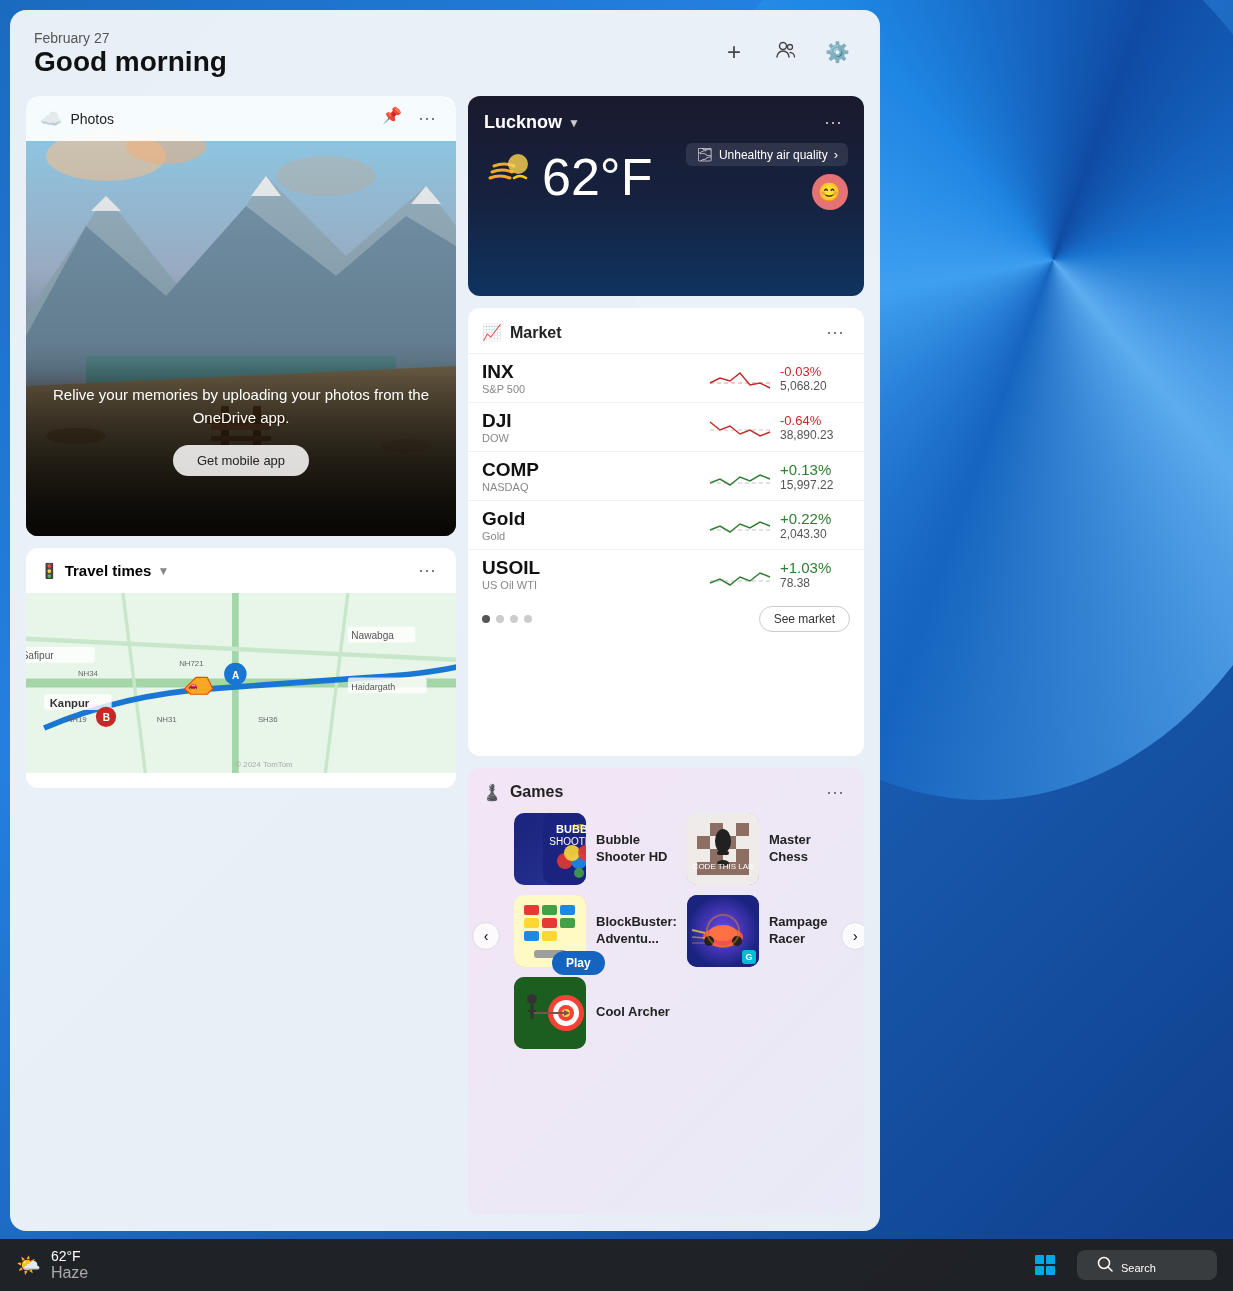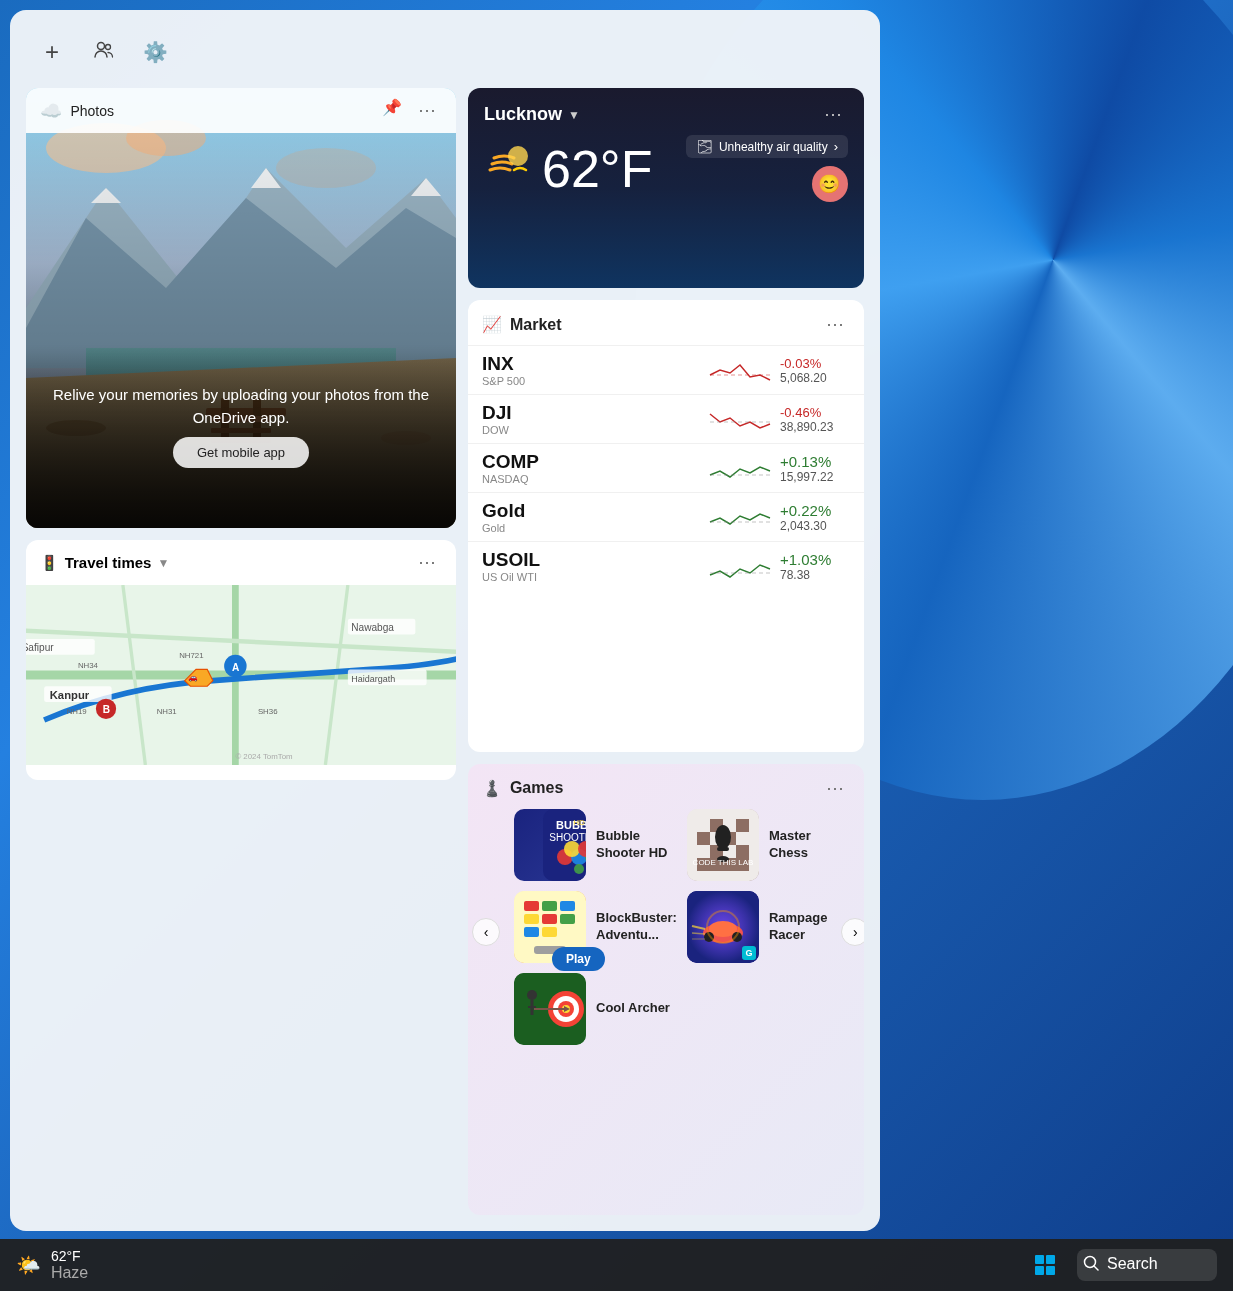--- a/index.html
+++ b/index.html
@@ -143,21 +143,21 @@
       background: linear-gradient(transparent, rgba(0,0,0,0.7));
       padding: 40px 20px 60px 20px;
       text-align: center;
       color: white;
       font-size: 15px;
       line-height: 1.5;
       z-index: 2;
     }
     .photos-overlay-text {
       font-weight: 500;
-      margin-bottom: 8px;
+      margin-bottom: 16px;
     }
     .photos-btn {
       background: rgba(255,255,255,0.85);
       border: none;
       border-radius: 20px;
       padding: 8px 24px;
       font-size: 13px;
       cursor: pointer;
       color: #222;
     }
@@ -477,28 +477,28 @@
       gap: 2px;
       width: 20px;
       height: 20px;
     }
     .win-square {
       background: #00a8e8;
       border-radius: 1px;
     }
     .search-btn {
       display: flex;
-      align-items: flex-start;
+      align-items: flex-end;
       gap: 8px;
       background: rgba(255,255,255,0.12);
       border: none;
       border-radius: 8px;
       color: white;
-      padding: 6px 6px;
-      font-size: 16px;
+      padding: 6px 20px;
+      font-size: 11px;
       cursor: pointer;
       min-width: 140px;
     }
 
     
     .mini-chart { overflow: visible; }
 
     
     .photo-mountain {
       width: 100%;
@@ -544,20 +544,24 @@
 </head>
 <body>
 
 <div class="wallpaper">
   <div class="wallpaper-swirl"></div>
 </div>
 
 <div class="widget-panel">
 
   <div class="panel-header">
+    <div class="panel-header-left">
+      <div class="panel-date">February 27</div>
+      <div class="panel-greeting">Good morning</div>
+    </div>
     <div class="panel-header-right">
       <button class="header-icon-btn" style="font-size:24px;font-weight:300;">+</button>
       <button class="header-icon-btn">
         <span>
           <svg width="22" height="22" viewBox="0 0 22 22" fill="none">
             <circle cx="8" cy="7" r="3.5" stroke="#444" stroke-width="1.5"></circle>
             <path d="M2 18c0-3.31 2.69-6 6-6h0c3.31 0 6 2.69 6 6" stroke="#444" stroke-width="1.5" stroke-linecap="round"></path>
             <circle cx="15" cy="8" r="2.5" stroke="#444" stroke-width="1.3"></circle>
             <path d="M15 13.5c2.5 0 4.5 2 4.5 4.5" stroke="#444" stroke-width="1.3" stroke-linecap="round"></path>
           </svg>
@@ -772,21 +776,21 @@
           <div class="stock-row">
             <div class="stock-info">
               <div class="stock-name">DJI</div>
               <div class="stock-exchange">DOW</div>
             </div>
             <svg class="stock-chart mini-chart" width="60" height="30" viewBox="0 0 60 30">
               <polyline points="0,10 10,18 20,14 30,22 40,18 50,24 60,20" fill="none" stroke="#c62828" stroke-width="1.5"></polyline>
               <line x1="0" y1="18" x2="60" y2="18" stroke="#888" stroke-width="1" stroke-dasharray="4,3" opacity="0.5"></line>
             </svg>
             <div class="stock-values">
-              <div class="stock-change-negative">-0.46%</div>
+              <div class="stock-change-negative">-0.64%</div>
               <div class="stock-price">38,890.23</div>
             </div>
           </div>
 
           <div class="stock-row">
             <div class="stock-info">
               <div class="stock-name">COMP</div>
               <div class="stock-exchange">NASDAQ</div>
             </div>
             <svg class="stock-chart mini-chart" width="60" height="30" viewBox="0 0 60 30">
@@ -824,20 +828,29 @@
               <line x1="0" y1="22" x2="60" y2="22" stroke="#888" stroke-width="1" stroke-dasharray="4,3" opacity="0.5"></line>
             </svg>
             <div class="stock-values">
               <div class="stock-change-positive">+1.03%</div>
               <div class="stock-price">78.38</div>
             </div>
           </div>
 
         </div>
 
+        <div class="market-footer">
+          <div class="market-dots">
+            <div class="dot active"></div>
+            <div class="dot"></div>
+            <div class="dot"></div>
+            <div class="dot"></div>
+          </div>
+          <button class="see-market-btn">See market</button>
+        </div>
       </div>
 
       <div class="widget-card games-widget" style="flex:1;">
         <div class="widget-header">
           <div class="widget-header-title">
             <span>♟️</span>
             <span>Games</span>
           </div>
           <button class="more-btn">···</button>
         </div>

